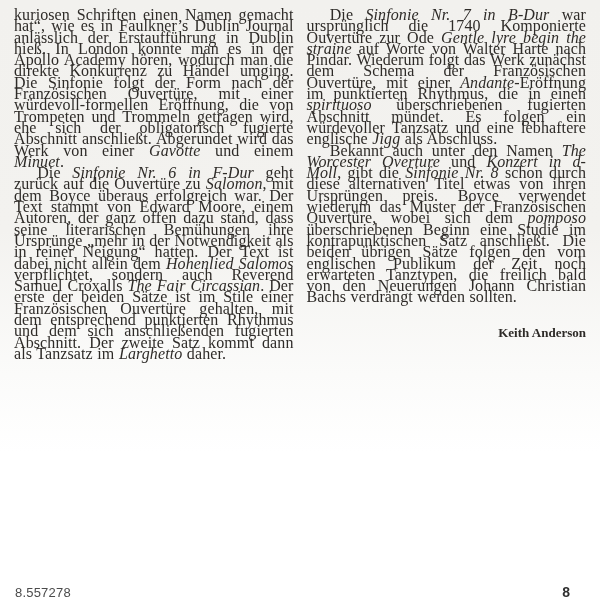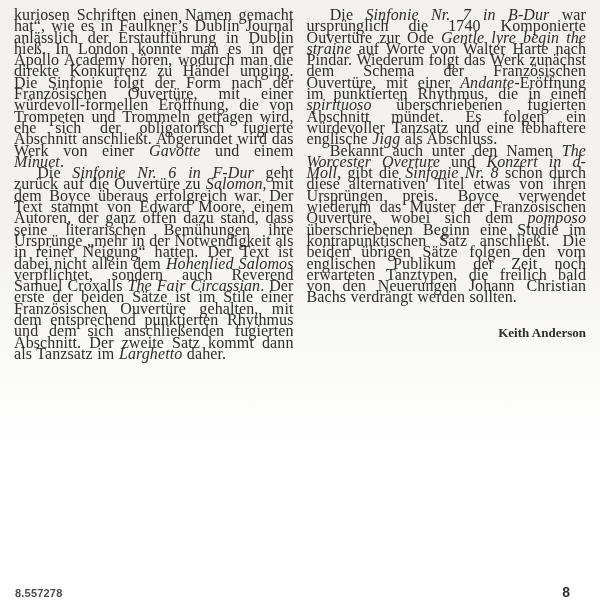--- a/index.html
+++ b/index.html
@@ -44,22 +44,22 @@
   .footer {
     position: absolute;
     left: 0; right: 0; bottom: 4px;
     display: flex;
     justify-content: space-between;
     align-items: baseline;
     padding: 0 30px 0 15px;
     font-family: "Liberation Sans", sans-serif;
   }
   .catalog-number {
-    font-size: 11px;
-    font-weight: bold;
+    font-size: 13px;
+    font-weight: normal;
     color: #4b4b4b;
     letter-spacing: 0.2px;
   }
   .page-number {
     font-size: 14px;
     font-weight: 600;
     color: #2f2f2f;
   }
 </style>
 </head>

